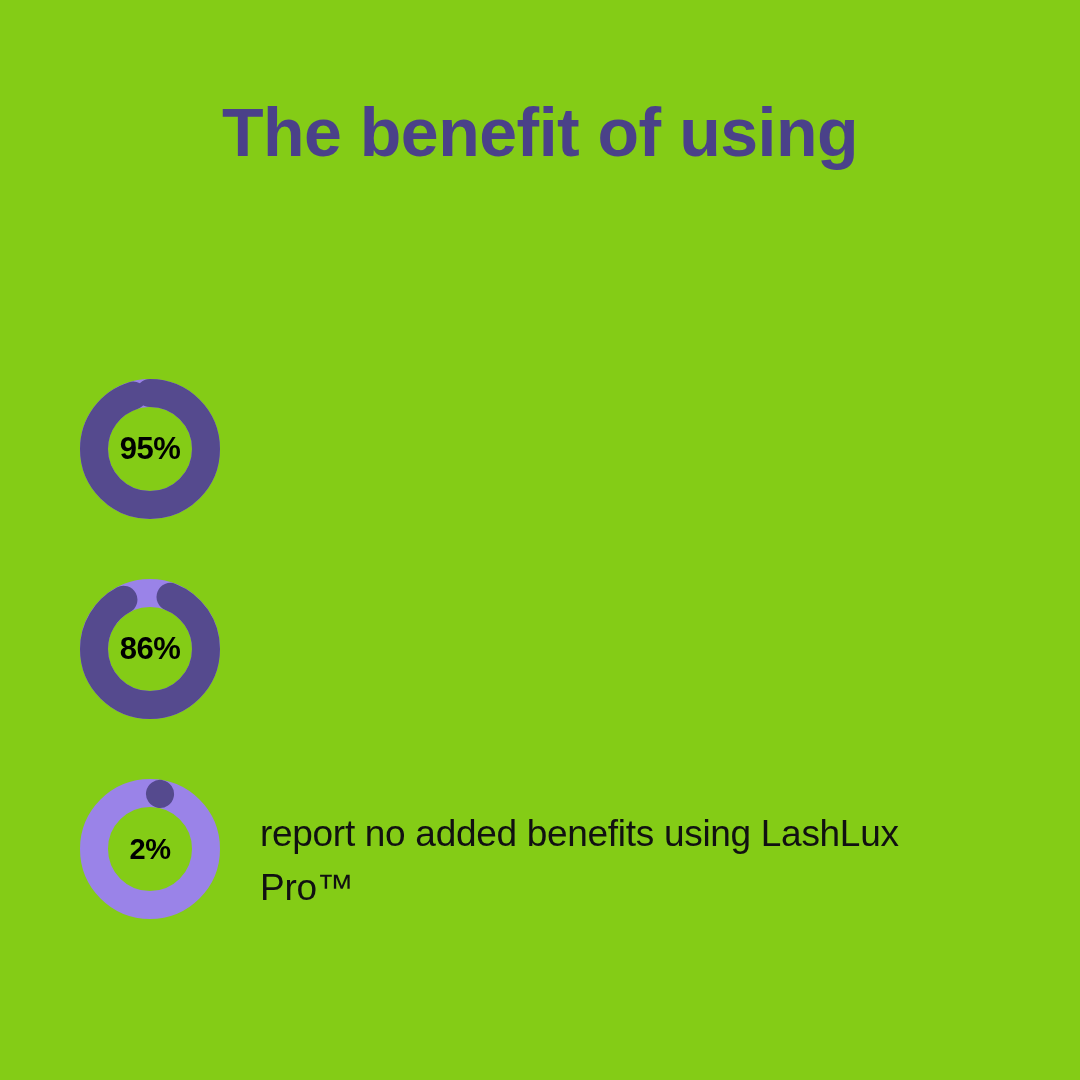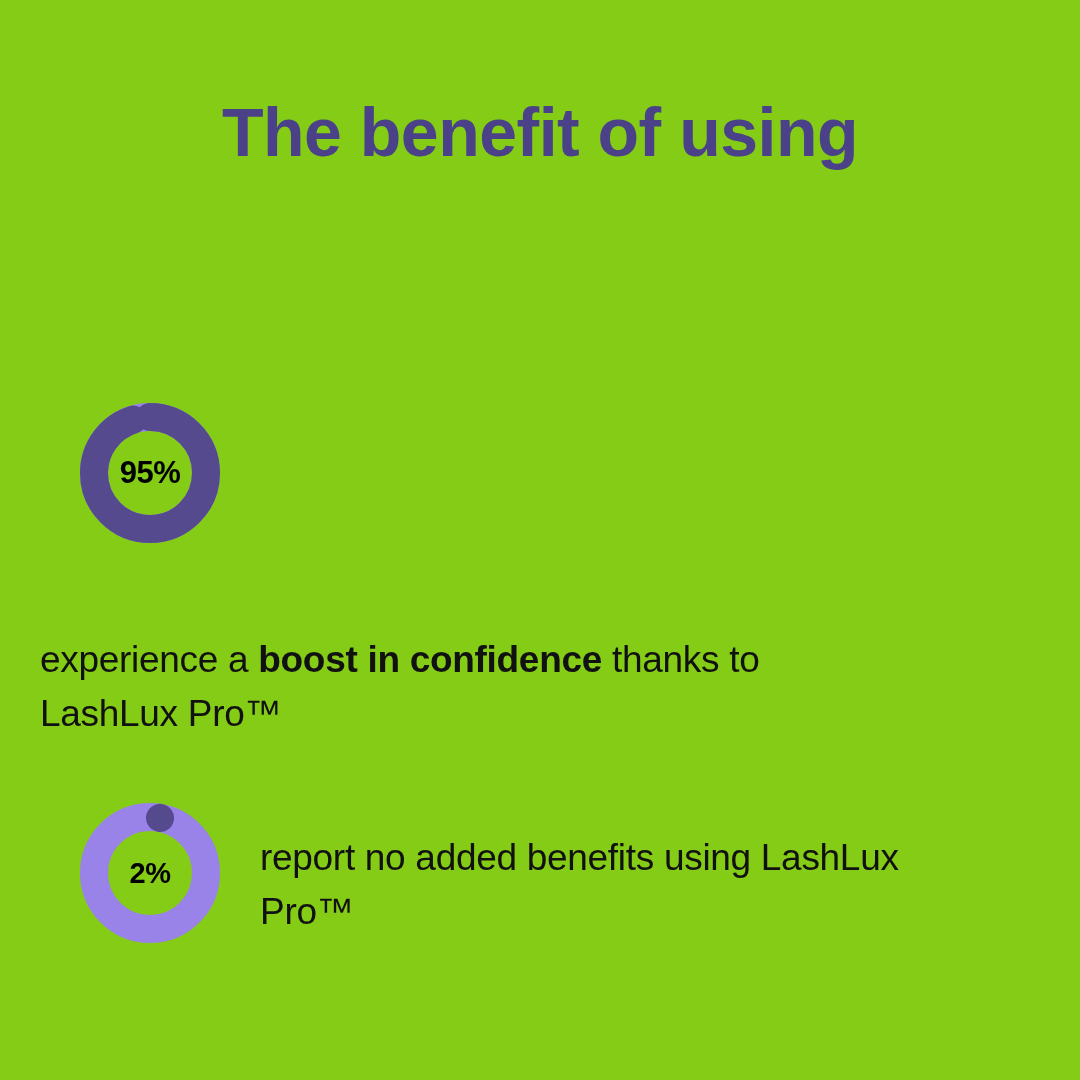--- a/index.html
+++ b/index.html
@@ -37,21 +37,21 @@
     font-weight: 700;
     font-size: 68px;
     line-height: 100px;
     letter-spacing: -0.5px;
     white-space: pre;
   }
 
   
   .stats {
     position: absolute;
-    top: 403px;
+    top: 379px;
     left: 0;
     width: 952px;
   }
   .stat-row {
     position: relative;
     height: 200px;
     display: flex;
     align-items: flex-start;
   }
   .donut-wrap {
@@ -120,22 +120,26 @@
       <div class="donut-wrap">
         <svg class="donut-svg" viewBox="0 0 140 140">
           <circle cx="70" cy="70" r="56" fill="none" stroke="#9a83e8" stroke-width="28"></circle>
           <circle cx="70" cy="70" r="56" fill="none" stroke="#554a8e" stroke-width="28" stroke-linecap="round" stroke-dasharray="334.27 17.59" stroke-dashoffset="0" transform="rotate(-90 70 70)"></circle>
         </svg>
         <div class="donut-label">95%</div>
       </div>
     </div>
 
     <div class="stat-row r2">
-      <div class="stat-text">
-        <span>experience a </span><b>boost in confidence</b><span> thanks to LashLux Pro™</span>
+      <div class="donut-wrap">
+        <svg class="donut-svg" viewBox="0 0 140 140">
+          <circle cx="70" cy="70" r="56" fill="none" stroke="#9a83e8" stroke-width="28"></circle>
+          <circle cx="70" cy="70" r="56" fill="none" stroke="#554a8e" stroke-width="28" stroke-linecap="round" stroke-dasharray="302.59 49.27" stroke-dashoffset="-21" transform="rotate(-90 70 70)"></circle>
+        </svg>
+        <div class="donut-label">86%</div>
       </div>
     </div>
 
     <div class="stat-row r3">
       <div class="donut-wrap">
         <svg class="donut-svg" viewBox="0 0 140 140">
           <circle cx="70" cy="70" r="56" fill="none" stroke="#9a83e8" stroke-width="28"></circle>
           <circle cx="70" cy="70" r="56" fill="none" stroke="#554a8e" stroke-width="28" stroke-linecap="round" stroke-dasharray="0.1 351.86" stroke-dashoffset="-10" transform="rotate(-90 70 70)"></circle>
         </svg>
         <div class="donut-label small">2%</div>

